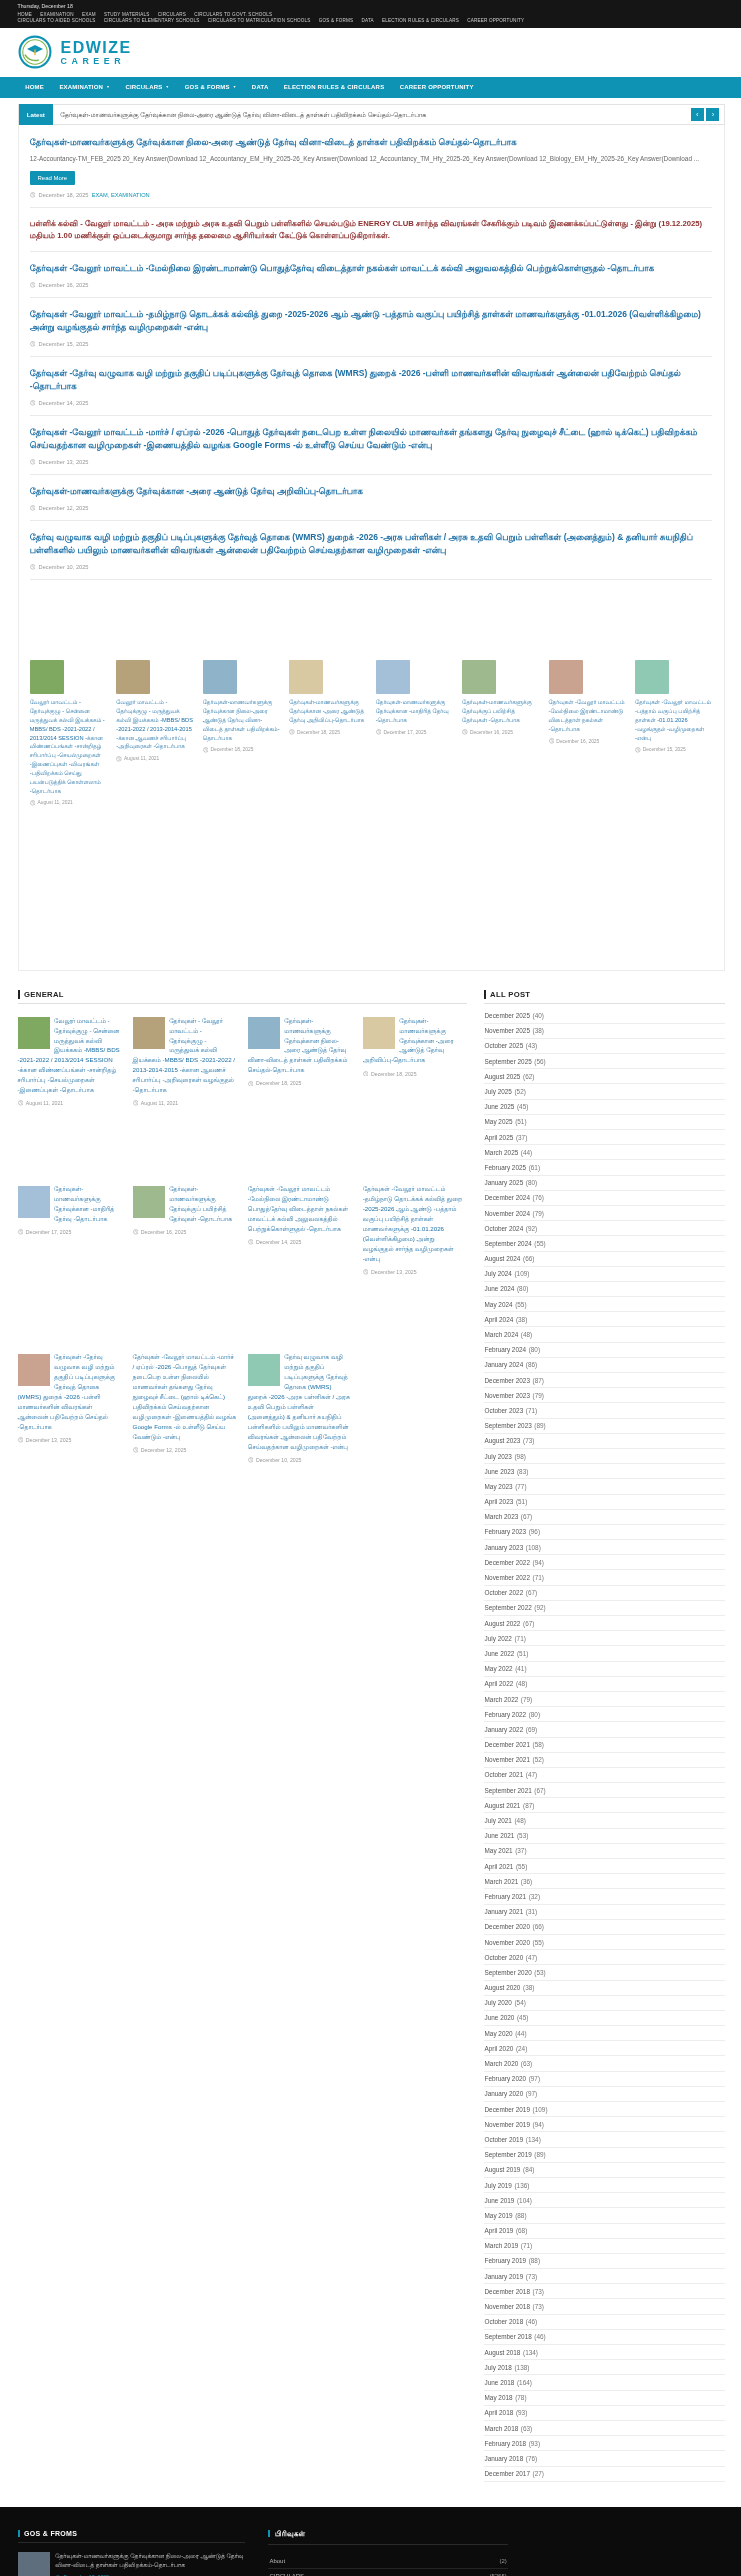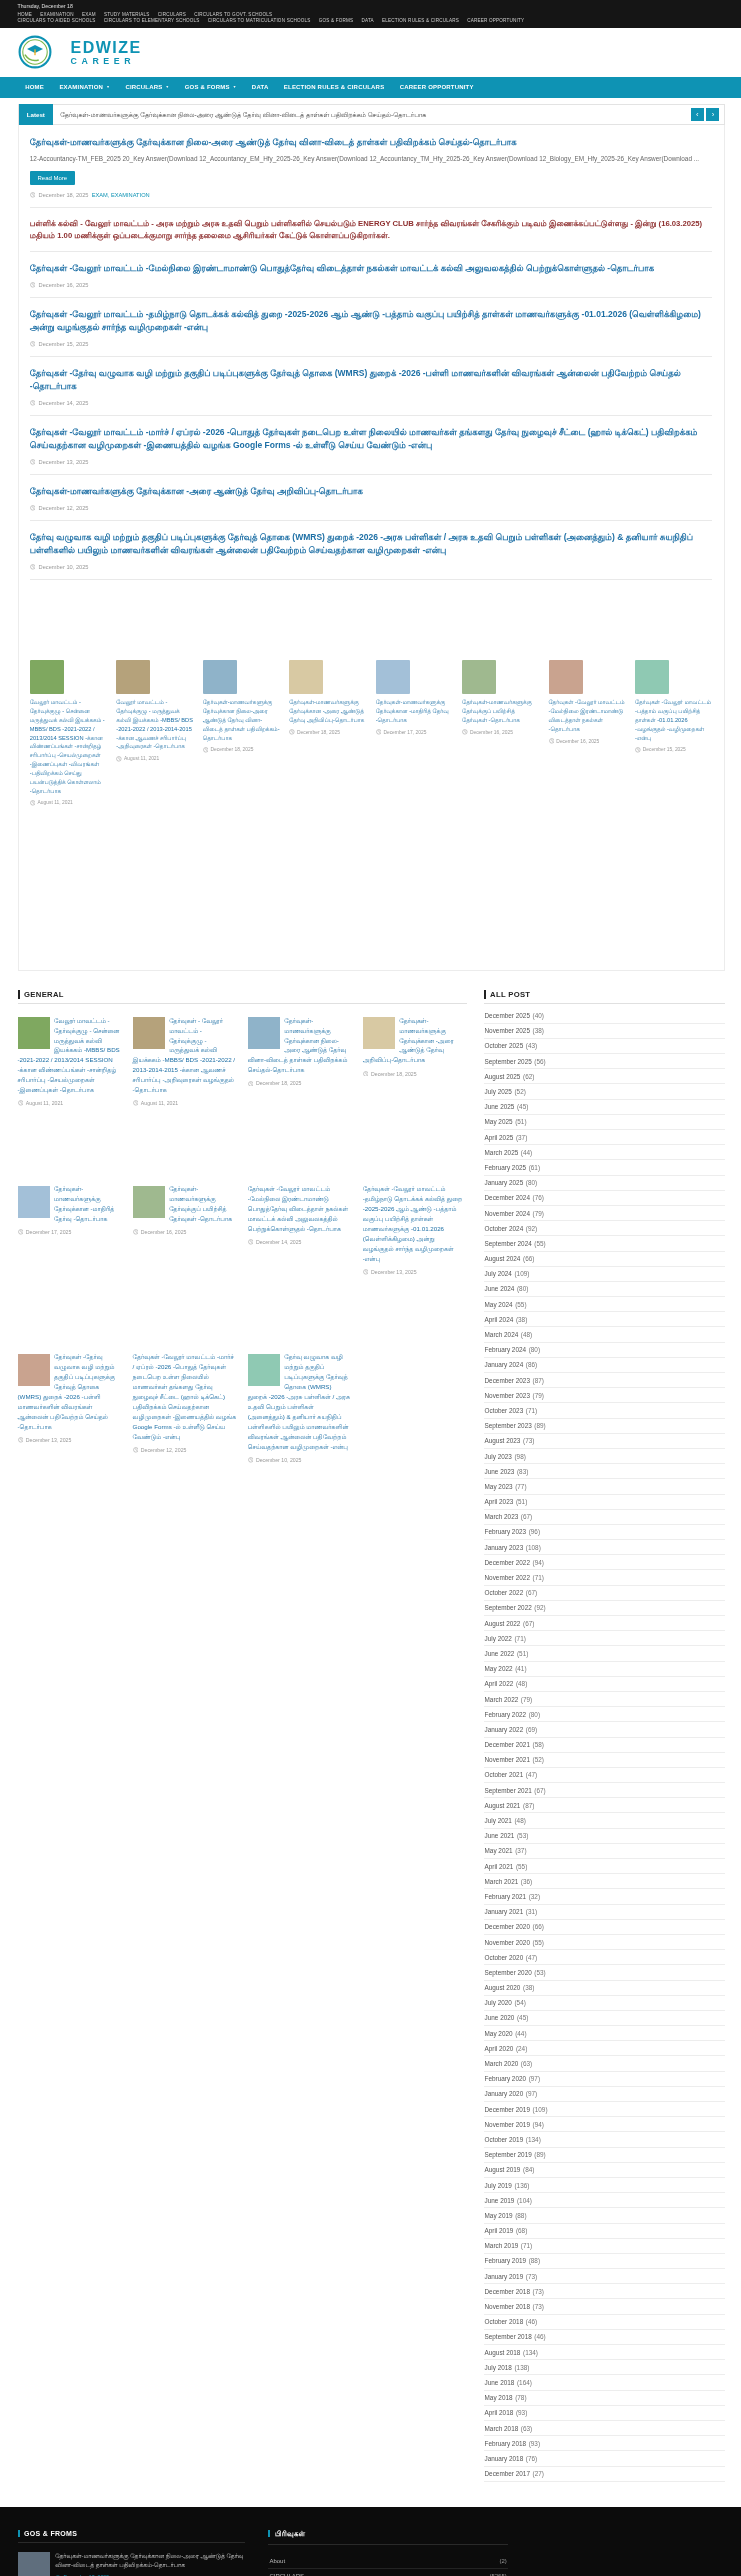--- a/index.html
+++ b/index.html
@@ -12,21 +12,21 @@
   .container{width:707px;margin:0 auto;}
 
   
   .topbar{background:var(--topbar-bg);padding:3.1px 0 4.6px;}
   .topbar-date{font-size:5.2px;color:#e0e0e0;margin-bottom:2.6px;}
   .topbar-menu{display:flex;flex-wrap:wrap;gap:1.5px 8.2px;margin-top:1.5px;}
   .topbar-link{font-size:4.6px;letter-spacing:0.2px;color:#cfcfcf;text-transform:uppercase;text-decoration:none;cursor:pointer;}
 
   
   .site-header{background:#fff;padding:7.7px 0;}
-  .logo{display:flex;align-items:center;gap:19px;text-decoration:none;cursor:pointer;width:fit-content;}
+  .logo{display:flex;align-items:center;gap:9px;text-decoration:none;cursor:pointer;width:fit-content;}
   .logo-emblem svg{display:block;}
   .logo-text{display:flex;flex-direction:column;line-height:1.12;}
   .logo-line1{font-size:16px;font-weight:bold;color:var(--accent);letter-spacing:1.5px;}
   .logo-line2{font-size:8.8px;font-weight:bold;color:var(--accent);letter-spacing:4.6px;}
 
   
   .main-nav{background:var(--accent);}
   .nav-inner{display:flex;align-items:stretch;}
   .nav-item{color:#fff;font-size:6px;font-weight:bold;letter-spacing:0.2px;padding:7.2px 7.7px;text-transform:uppercase;cursor:pointer;display:flex;align-items:center;gap:3.1px;text-decoration:none;}
   .nav-item .caret{font-size:3.6px;opacity:.95;}
@@ -199,21 +199,21 @@
             <svg class="clock" viewBox="0 0 16 16">
               <circle cx="8" cy="8" r="6.5" fill="none" stroke="currentColor" stroke-width="1.5"></circle>
               <path d="M8 4.5V8l2.6 1.6" fill="none" stroke="currentColor" stroke-width="1.5" stroke-linecap="round"></path>
             </svg>
             <span class="post-date">December 18, 2025</span>
             <span class="cat">EXAM, EXAMINATION</span>
           </div>
         </article>
 
         <article class="post" data-variant="alert">
-          <h3 class="post-title">பள்ளிக் கல்வி - வேலூர் மாவட்டம் - அரசு மற்றும் அரசு உதவி பெறும் பள்ளிகளில் செயல்படும் ENERGY CLUB சார்ந்த விவரங்கள் சேகரிக்கும் படிவம் இணைக்கப்பட்டுள்ளது - இன்று (16.03.2025) மதியம் 1.00 மணிக்குள் ஒப்படைக்குமாறு சார்ந்த தலைமை ஆசிரியர்கள் கேட்டுக் கொள்ளப்படுகிறார்கள்.</h3>
+          <h3 class="post-title">பள்ளிக் கல்வி - வேலூர் மாவட்டம் - அரசு மற்றும் அரசு உதவி பெறும் பள்ளிகளில் செயல்படும் ENERGY CLUB சார்ந்த விவரங்கள் சேகரிக்கும் படிவம் இணைக்கப்பட்டுள்ளது - இன்று (19.12.2025) மதியம் 1.00 மணிக்குள் ஒப்படைக்குமாறு சார்ந்த தலைமை ஆசிரியர்கள் கேட்டுக் கொள்ளப்படுகிறார்கள்.</h3>
 
         </article>
 
         <article class="post" data-variant="normal">
           <h3 class="post-title">தேர்வுகள் -வேலூர் மாவட்டம் -மேல்நிலை இரண்டாமாண்டு பொதுத்தேர்வு விடைத்தாள் நகல்கள் மாவட்டக் கல்வி அலுவலகத்தில் பெற்றுக்கொள்ளுதல் -தொடர்பாக</h3>
 
           <div class="post-meta">
             <svg class="clock" viewBox="0 0 16 16">
               <circle cx="8" cy="8" r="6.5" fill="none" stroke="currentColor" stroke-width="1.5"></circle>
               <path d="M8 4.5V8l2.6 1.6" fill="none" stroke="currentColor" stroke-width="1.5" stroke-linecap="round"></path>

